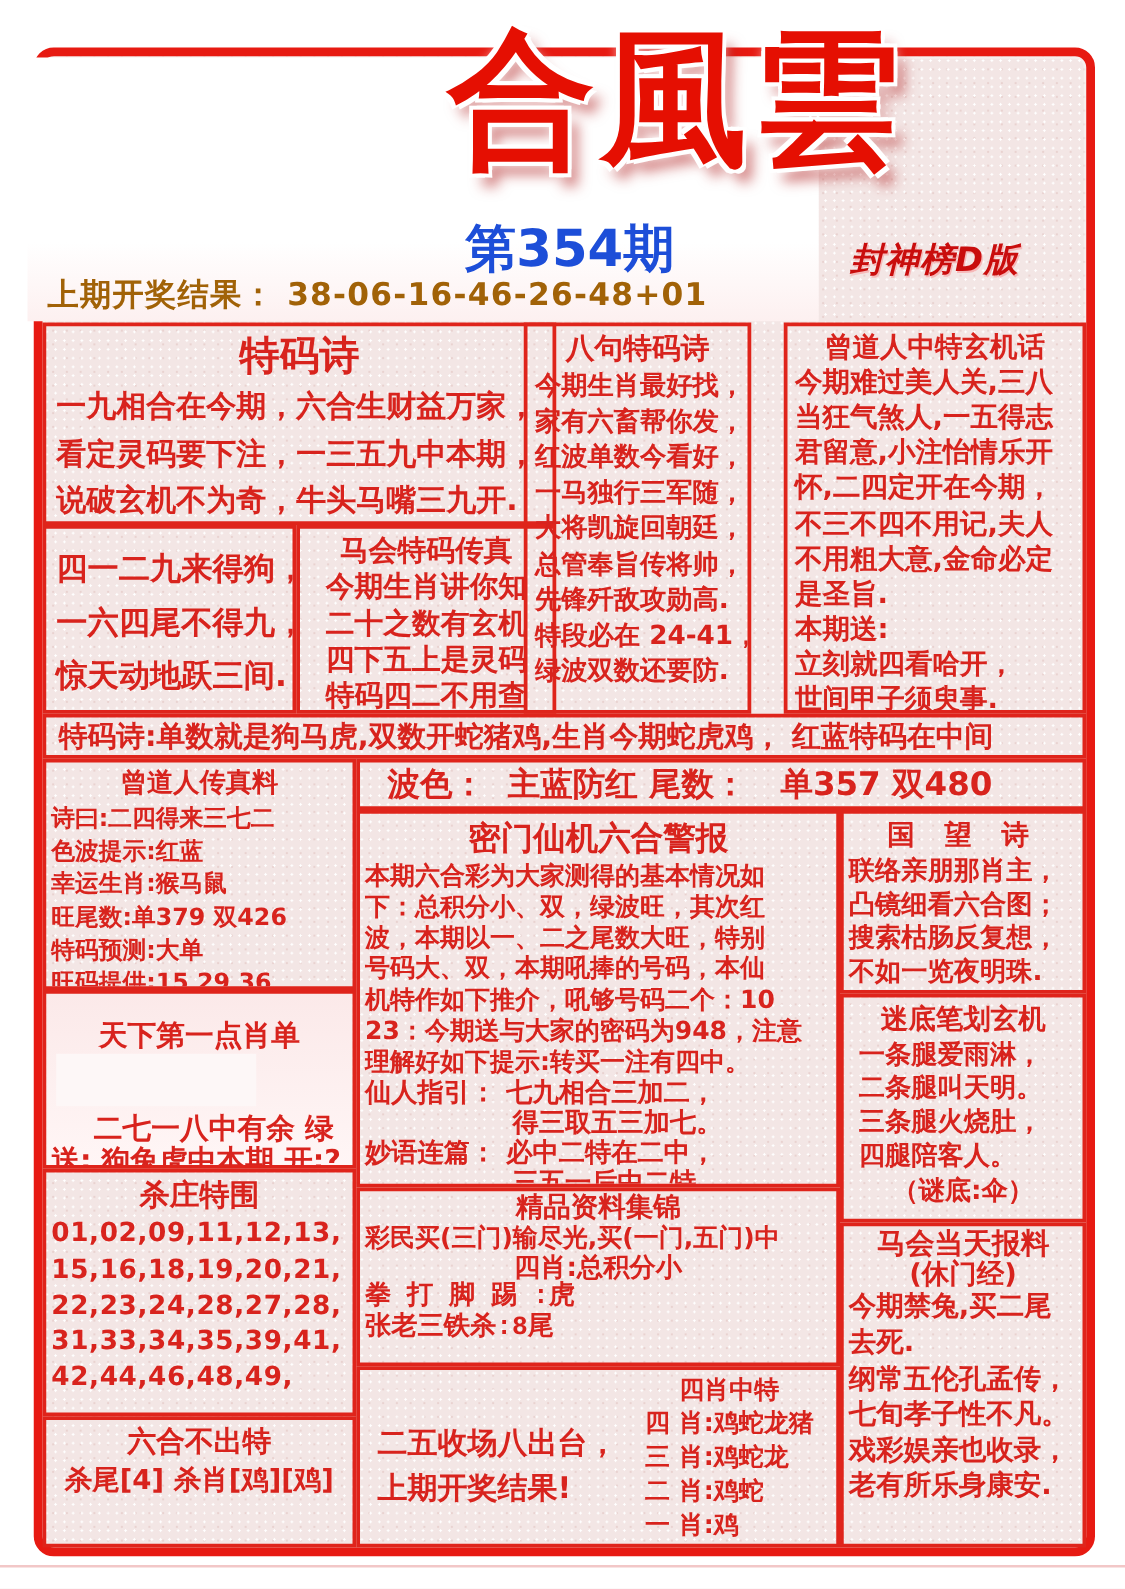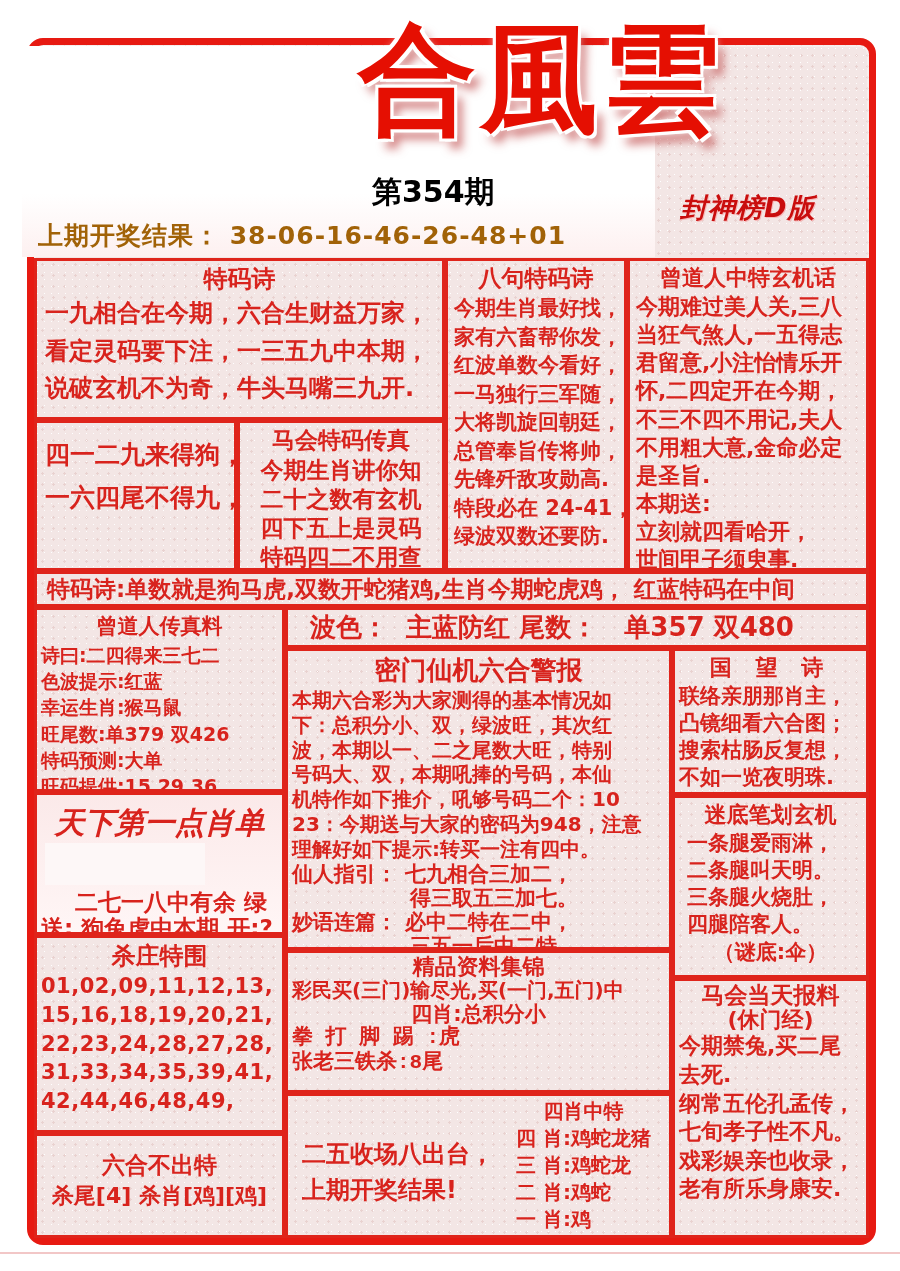--- a/index.html
+++ b/index.html
@@ -23,64 +23,64 @@
     position:absolute;left:22px;top:46px;width:633px;height:211px;
     background:linear-gradient(180deg,#ffffff 0%,#ffffff 70%,#fdf0f0 100%);
   }
   .bigtitle{
     position:absolute;left:358px;top:18px;width:460px;
     font-size:118px;line-height:1.05;font-weight:900;letter-spacing:4px;
     color:#e50f02;white-space:nowrap;
     text-shadow:-3px -3px 0 #fff,3px -3px 0 #fff,-3px 3px 0 #fff,3px 3px 0 #fff,
                 0 0 10px #ffffff,8px 10px 10px rgba(175,25,25,.55);
   }
-  .issue{position:absolute;left:372px;top:172px;font-size:30px;color:#000000;}
+  .issue{position:absolute;left:372px;top:172px;font-size:41px;color:#1d4ed8;}
   .edition{
     position:absolute;left:680px;top:190px;font-size:27px;font-style:italic;font-weight:900;
     color:#c90d0d;text-shadow:1px 1px 0 #f6b9b9;letter-spacing:1px;
   }
   .lastresult{position:absolute;left:38px;top:219px;font-size:25px;color:#a16207;letter-spacing:1px;white-space:nowrap;}
   .cell{
     position:absolute;box-sizing:border-box;border:3px solid #df241b;
     overflow:hidden;padding:2px 4px;
   }
   .h{text-align:center;font-weight:900;}
   .lines div{white-space:nowrap;}
   
   .c-temashi{left:34px;top:258px;width:411px;height:162px;}
-  .c-temashi .h{font-size:24px;}
+  .c-temashi .h{font-size:32px;}
   .c-temashi .lines{font-size:24px;line-height:1.57;padding-left:4px;}
   .c-dogpoem{left:34px;top:420px;width:203px;height:151px;}
   .c-dogpoem .lines{font-size:25px;line-height:1.72;padding:8px 0 0 4px;}
   .c-machuan{left:237px;top:420px;width:208px;height:151px;}
   .c-machuan .h{font-size:23px;}
   .c-machuan .lines{font-size:23px;line-height:1.26;text-align:center;}
-  .c-eight{left:445px;top:258px;width:182px;height:313px;}
+  .c-eight{left:419px;top:258px;width:182px;height:313px;}
   .c-eight .h{font-size:23px;}
   .c-eight .lines{font-size:21px;line-height:1.36;padding-left:2px;}
   .c-xuanji{left:627px;top:258px;width:242px;height:313px;}
   .c-xuanji .h{font-size:22px;}
   .c-xuanji .lines{font-size:22px;line-height:1.28;padding-left:2px;}
   
   .c-band{left:34px;top:571px;width:835px;height:36px;display:flex;align-items:center;}
   .c-band .t{font-size:23px;white-space:nowrap;padding-left:6px;}
   
   .c-zhenliao{left:34px;top:607px;width:251px;height:185px;}
   .c-zhenliao .h{font-size:21px;margin-bottom:2px;}
   .c-zhenliao .lines{font-size:19px;line-height:1.38;}
   .c-dianxiao{left:34px;top:792px;width:251px;height:143px;background:linear-gradient(180deg,#fbe9e9,#fff6f6);}
-  .c-dianxiao .h{font-size:30px;margin-top:6px;font-style:italic;}
+  .c-dianxiao .h{font-size:23px;margin-top:16px;}
   .c-dianxiao .patch{position:absolute;left:8px;top:48px;width:160px;height:42px;background:#fdf7f7;}
   .c-dianxiao .l1{position:absolute;left:38px;top:92px;font-size:23px;white-space:nowrap;}
   .c-dianxiao .l2{position:absolute;left:4px;top:118px;font-size:23px;white-space:nowrap;}
   .c-shazhuang{left:34px;top:935px;width:251px;height:198px;}
   .c-shazhuang .h{font-size:24px;}
   .c-shazhuang .lines{font-size:21px;line-height:1.37;letter-spacing:.5px;}
   .c-buchute{left:34px;top:1133px;width:251px;height:105px;}
-  .c-buchute .h{font-size:23px;margin-top:12px;}
+  .c-buchute .h{font-size:23px;}
   .c-buchute .t{font-size:22px;text-align:center;white-space:nowrap;}
   
   .c-bose{left:285px;top:607px;width:584px;height:41px;display:flex;align-items:center;}
   .c-bose .t{font-size:26px;white-space:pre;padding-left:18px;}
   .c-mimen{left:285px;top:648px;width:387px;height:302px;}
   .c-mimen .h{font-size:26px;}
   .c-mimen .lines{font-size:20px;line-height:1.24;}
   .c-mimen .row{font-size:21px;line-height:24px;white-space:nowrap;}
   .c-mimen .row .lab{margin-right:8px;margin-top:16px;}
   .c-mimen .indent{padding-left:118px;}
@@ -124,20 +124,21 @@
       <div>一九相合在今期，六合生财益万家，</div>
       <div>看定灵码要下注，一三五九中本期，</div>
       <div>说破玄机不为奇，牛头马嘴三九开.</div>
     </div>
 </div>
 
 <div class="cell c-dogpoem">
   <div class="lines">
       <div>四一二九来得狗，</div>
       <div>一六四尾不得九，</div>
+      <div>惊天动地跃三间.</div>
     </div>
 </div>
 
 <div class="cell c-machuan">
   <div class="h">马会特码传真</div>
   <div class="lines">
       <div>今期生肖讲你知</div>
       <div>二十之数有玄机</div>
       <div>四下五上是灵码</div>
       <div>特码四二不用查</div>

